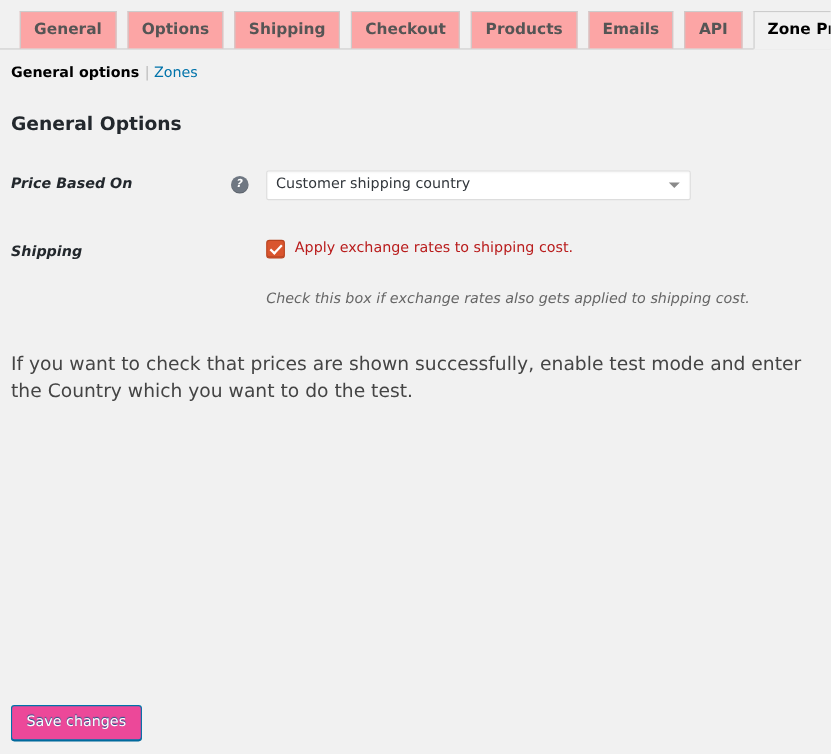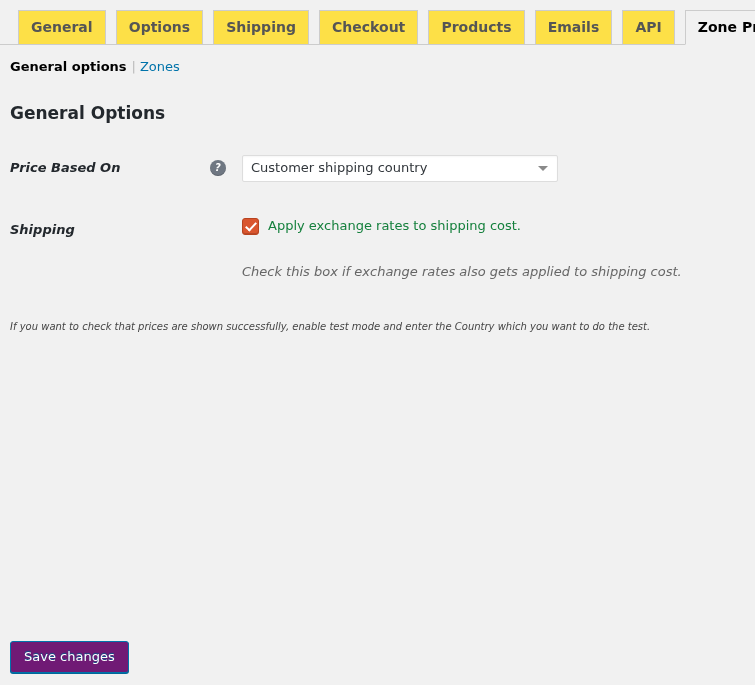--- a/index.html
+++ b/index.html
@@ -30,21 +30,21 @@
   }
   .nav-tab {
     display: inline-block;
     position: relative;
     top: 1px;
     margin: 0 6px -1px 0;
     padding: 7px 12px 8px 12px;
     font-size: 14px;
     line-height: 1.3;
     font-weight: 600;
-    background: #fde047;
+    background: #fca5a5;
     color: #555;
     border: 1px solid #ccc;
     border-bottom: none;
     text-decoration: none;
     vertical-align: top;
   }
   .nav-tab.active {
     background: #f1f1f1;
     border-bottom: 1px solid #f1f1f1;
     color: #000;
@@ -80,25 +80,24 @@
   }
   h2.section-title {
     font-size: 17px;
     font-weight: 700;
     color: #23282d;
     margin: 22px 0 0 0;
     padding: 0;
     line-height: 1.4;
   }
   p.section-desc {
-    font-size: 10px;
+    font-size: 17px;
     color: #444;
     margin: 18px 0 0 0;
     line-height: 1.5;
-    font-style: italic;
   }
 
   
   table.form-table {
     border-collapse: collapse;
     width: 100%;
     margin-top: 14px;
     table-layout: fixed;
   }
   table.form-table th {
@@ -138,21 +137,21 @@
     margin-right: 6px;
     cursor: help;
     font-family: "DejaVu Sans", "Liberation Sans", sans-serif;
     box-shadow: inset 0 -1px 0 rgba(0,0,0,.18);
   }
 
   
   select.wc-select {
     -webkit-appearance: none;
     appearance: none;
-    width: 316px;
+    width: 386px;
     height: 27px;
     padding: 2px 24px 2px 8px;
     font-size: 13px;
     font-family: "DejaVu Sans", "Liberation Sans", sans-serif;
     color: #32373c;
     background: #fff;
     border: 1px solid #ddd;
     border-radius: 2px;
     box-shadow: inset 0 1px 2px rgba(0,0,0,.04);
     line-height: 1.4;
@@ -202,21 +201,21 @@
     left: 5px;
     top: 1px;
     width: 4px;
     height: 9px;
     border: solid #fff;
     border-width: 0 2px 2px 0;
     transform: rotate(43deg);
   }
   .cb-label {
     font-size: 13px;
-    color: #15803d;
+    color: #b91c1c;
     line-height: 17px;
     cursor: pointer;
   }
   p.description {
     font-style: italic;
     color: #666;
     font-size: 13px;
     margin: 28px 0 0 0;
     line-height: 1.4;
   }
@@ -224,21 +223,21 @@
   
   .submit {
     position: absolute;
     left: 10px;
     top: 641px;
     margin: 0;
     padding: 0;
   }
   .button-primary {
     display: inline-block;
-    background: #701a75;
+    background: #ec4899;
     border: 1px solid #0073aa;
     border-radius: 3px;
     color: #fff;
     font-size: 13px;
     font-family: "DejaVu Sans", "Liberation Sans", sans-serif;
     line-height: 1;
     padding: 8px 13px 9px 13px;
     cursor: pointer;
     box-shadow: 0 1px 0 #006799;
     text-shadow: 0 -1px 1px #005d8c;

